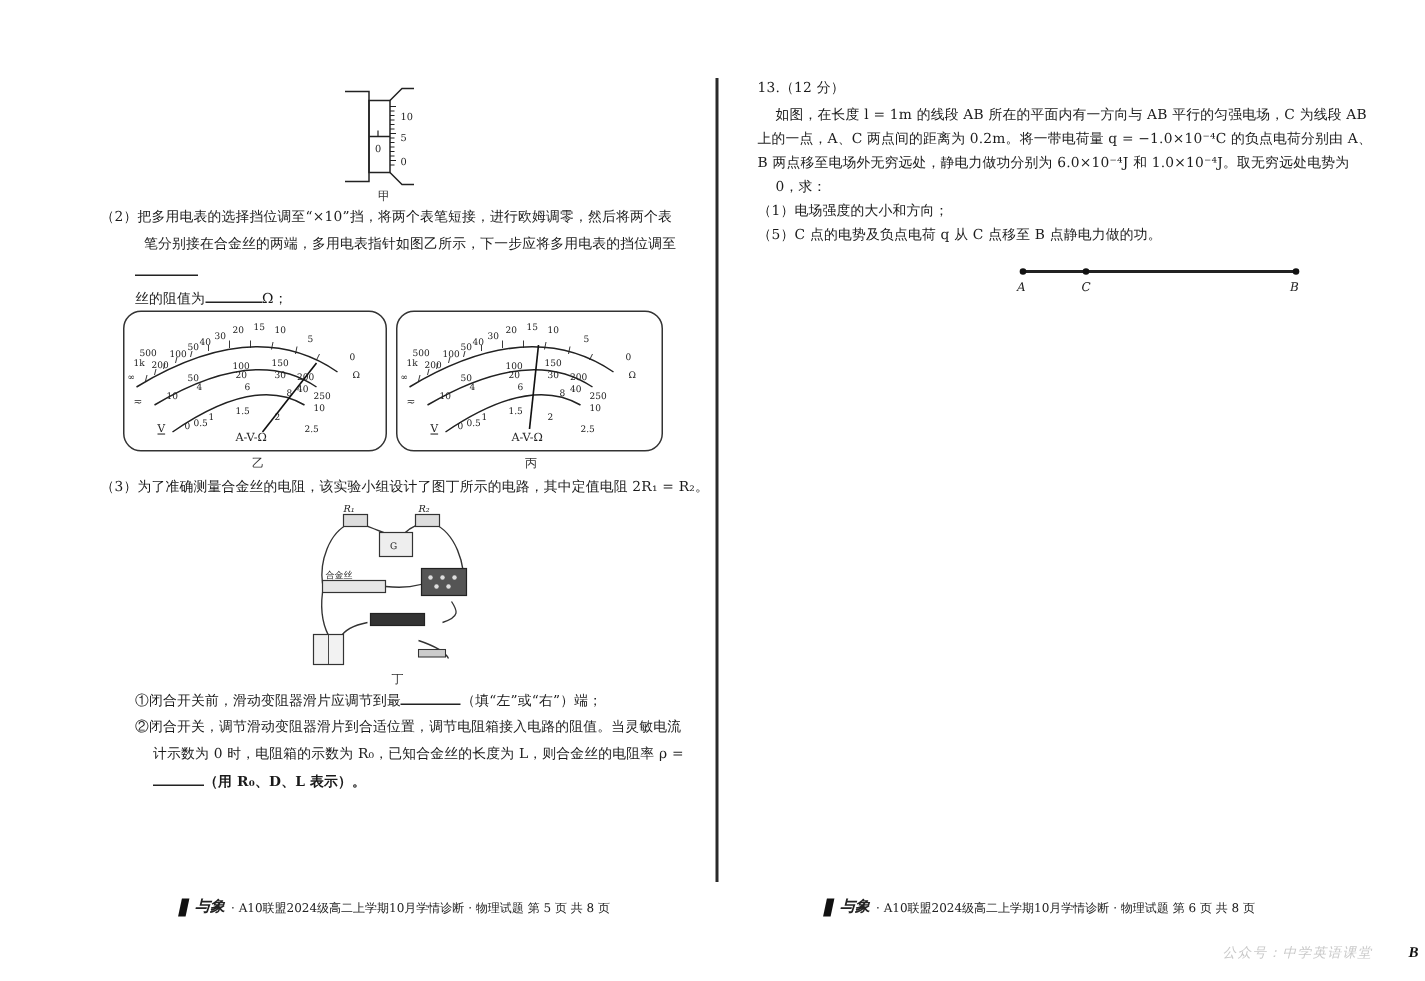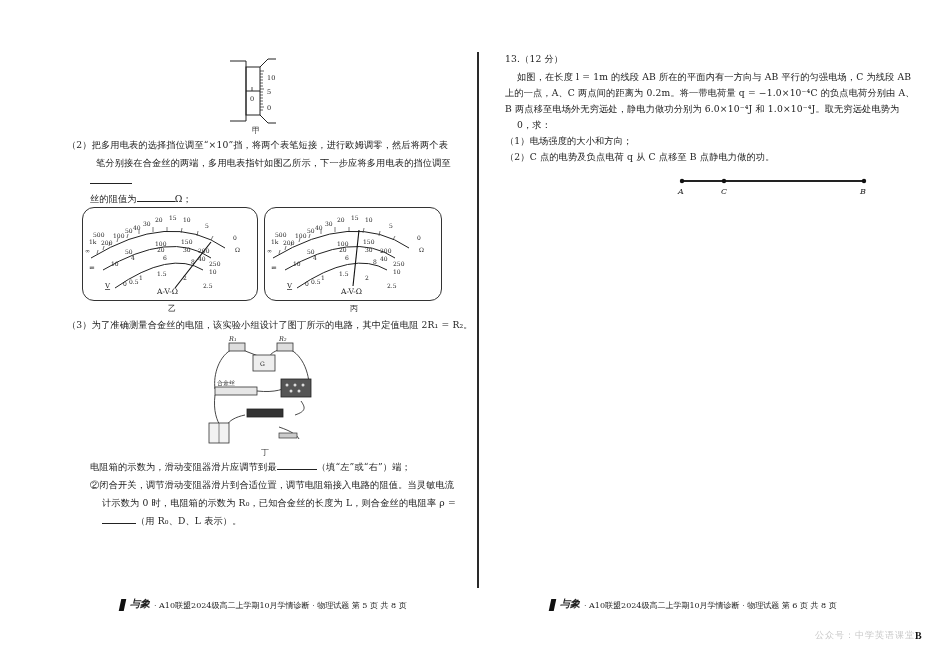--- a/index.html
+++ b/index.html
@@ -219,58 +219,58 @@
     <line x1="14" y1="88" x2="14" y2="108" stroke="#333" stroke-width="0.6"></line>
     <rect x="74" y="98" width="18" height="5" fill="#ccc" stroke="#333" stroke-width="0.7"></rect>
     <text x="24" y="6" font-size="6.5" fill="#222" font-style="italic">R₁</text>
     <text x="74" y="6" font-size="6.5" fill="#222" font-style="italic">R₂</text>
     <text x="12" y="50" font-size="6" fill="#222">合金丝</text>
   </svg>
 </div>
 <div class="abs caption" style="left:255px;top:447px;width:20px;">丁</div>
 
 <div class="abs txt" style="left:90px;top:460px;">
-  <span>电阻箱的示数为，滑动变阻器滑片应调节到最</span><span class="blank" style="width:40px;"></span><span>（填“左”或“右”）端；</span>
+  <span>①闭合开关前，滑动变阻器滑片应调节到最</span><span class="blank" style="width:40px;"></span><span>（填“左”或“右”）端；</span>
 </div>
 <div class="abs txt" style="left:90px;top:478px;">②闭合开关，调节滑动变阻器滑片到合适位置，调节电阻箱接入电路的阻值。当灵敏电流</div>
 <div class="abs txt" style="left:102px;top:496px;">计示数为 0 时，电阻箱的示数为 R₀，已知合金丝的长度为 L，则合金丝的电阻率 ρ =</div>
-<div class="abs txt" style="left:102px;top:514px;">
+<div class="abs txt" style="left:102px;top:514px;font-weight:bold;">
   <span class="blank" style="width:34px;"></span><span>（用 R₀、D、L 表示）。</span>
 </div>
 
 <div class="abs footer" style="left:120px;top:597px;">
   <span class="logo-mark"></span>
   <span class="logo-text">与象</span>
   <span>· A10联盟2024级高二上学期10月学情诊断 · 物理试题  第 5 页   共 8 页</span>
 </div>
 
 <div class="divider"></div>
 
 <div class="abs txt" style="left:505px;top:52px;">13.（12 分）</div>
 <div class="abs txt" style="left:517px;top:70px;">如图，在长度 l = 1m 的线段 AB 所在的平面内有一方向与 AB 平行的匀强电场，C 为线段 AB</div>
 <div class="abs txt" style="left:505px;top:86px;">上的一点，A、C 两点间的距离为 0.2m。将一带电荷量 q = −1.0×10⁻⁴C 的负点电荷分别由 A、</div>
 <div class="abs txt" style="left:505px;top:102px;">B 两点移至电场外无穷远处，静电力做功分别为 6.0×10⁻⁴J 和 1.0×10⁻⁴J。取无穷远处电势为</div>
 <div class="abs txt" style="left:517px;top:118px;">0，求：</div>
 <div class="abs txt" style="left:505px;top:134px;text-align:center;">（1）电场强度的大小和方向；</div>
-<div class="abs txt" style="left:505px;top:150px;">（2）C 点的电势及负点电荷 q 从 C 点移至 B 点静电力做的功。</div>
+<div class="abs txt" style="left:505px;top:150px;">（5）C 点的电势及负点电荷 q 从 C 点移至 B 点静电力做的功。</div>
 
 <div class="abs" style="left:676px;top:176px;width:196px;height:22px;">
   <svg width="196" height="22" viewBox="0 0 196 22">
     <line x1="6" y1="5" x2="188" y2="5" stroke="#222" stroke-width="2"></line>
     <circle cx="6" cy="5" r="2.2" fill="#111"></circle>
     <circle cx="48" cy="5" r="2.2" fill="#111"></circle>
     <circle cx="188" cy="5" r="2.2" fill="#111"></circle>
     <text x="2" y="18" font-size="8" font-style="italic" fill="#222">A</text>
     <text x="45" y="18" font-size="8" font-style="italic" fill="#222">C</text>
     <text x="184" y="18" font-size="8" font-style="italic" fill="#222">B</text>
   </svg>
 </div>
 
 <div class="abs footer" style="left:550px;top:597px;">
   <span class="logo-mark"></span>
   <span class="logo-text">与象</span>
   <span>· A10联盟2024级高二上学期10月学情诊断 · 物理试题  第 6 页   共 8 页</span>
 </div>
 
-<div class="abs" style="left:815px;top:629px;display:flex;align-items:center;gap:0;">
+<div class="abs" style="left:815px;top:629px;display:flex;align-items:center;gap:24px;font-style:italic;">
   <span class="watermark">公众号：中学英语课堂</span>
   <span class="wm-b">B</span>
 </div>
 
 </body></html>

